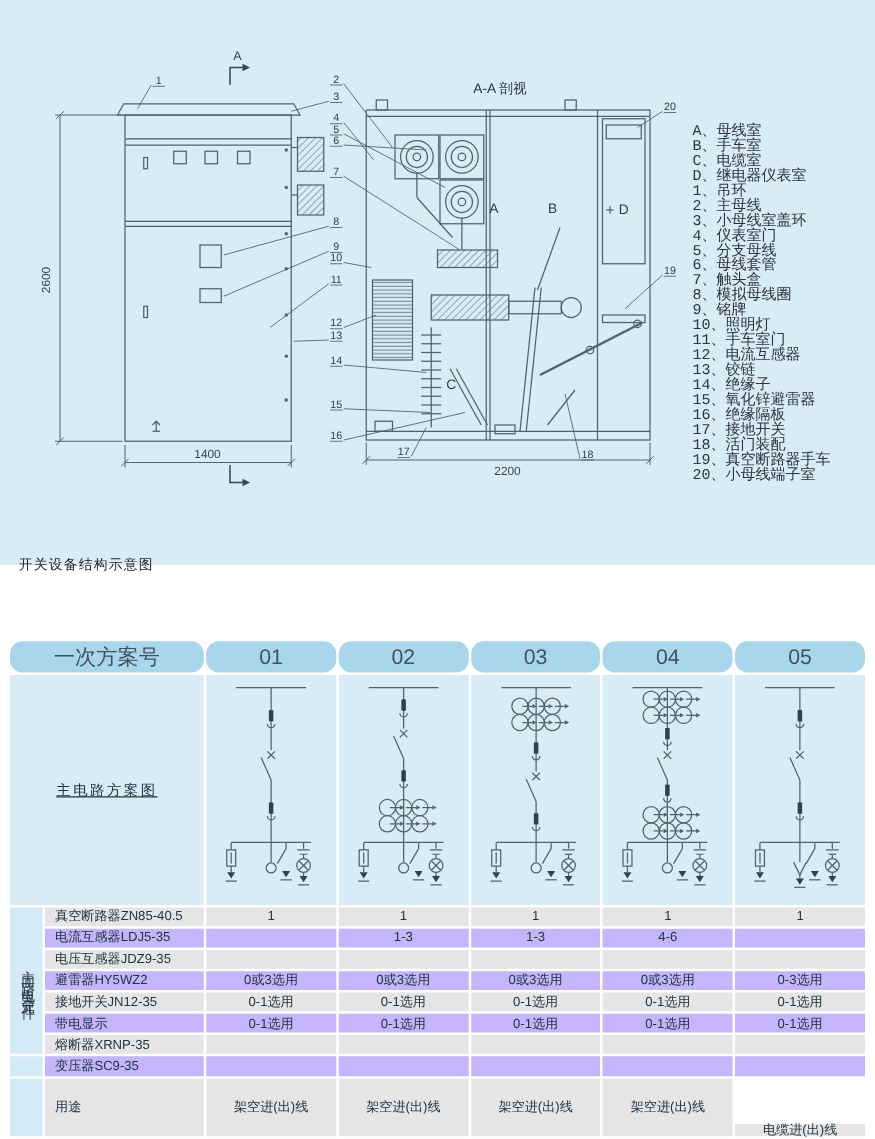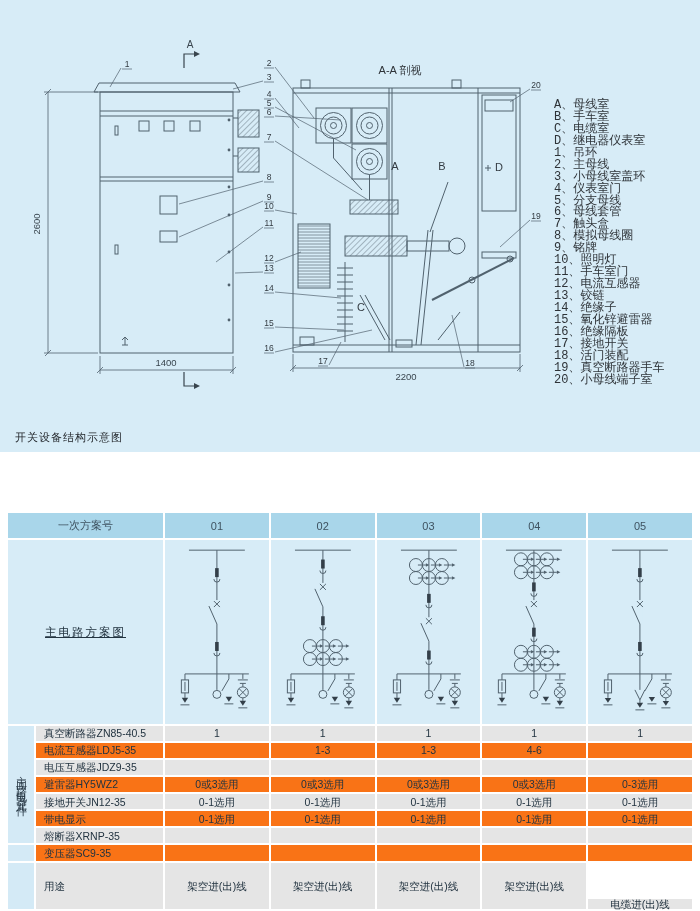--- a/index.html
+++ b/index.html
@@ -1,29 +1,29 @@
 <!DOCTYPE html>
 <html style="--panel-bg: #d7ecf7; --header-bg: #a9d6ea; --title-blue: #17479e;"><head>
 <meta charset="utf-8">
 <style>
   html,body{margin:0;padding:0;background:#fff;}
   body{font-family:"Liberation Sans",sans-serif;}
   .page{position:relative;width:700px;height:911px;overflow:hidden;background:#fff;}
   .panel{position:absolute;top:0;left:0;width:700px;height:452px;background:var(--panel-bg,#d7ecf7);}
   svg.drawing{position:absolute;top:0;left:0;}
   .legend{position:absolute;left:554px;top:100px;font-size:12px;line-height:11.93px;color:#2e3338;white-space:nowrap;font-family:Liberation Mono, monospace;}
-  .caption{position:absolute;left:15px;top:430px;font-size:11px;color:#1d2126;letter-spacing:1px;}
+  .caption{position:absolute;left:15px;top:444px;font-size:11px;color:#1d2126;letter-spacing:1px;}
   .main-title{position:absolute;left:8px;top:480px;margin:0;font-size:16px;font-weight:bold;color:var(--title-blue,#17479e);letter-spacing:1.5px;}
   .scheme-table{position:absolute;left:8px;top:513px;width:684px;height:396px;display:grid;
     grid-template-columns:26px 127px repeat(5,1fr);grid-template-rows:25px 184px repeat(9,1fr);gap:2px;}
   .th{background:var(--header-bg,#a9d6ea);display:flex;align-items:center;justify-content:center;
-    font-size:11px;color:#3e5260;}
+    font-size:17px;color:#3e5260;border-radius:10px;}
   .cell{display:flex;align-items:center;justify-content:center;font-size:10.5px;color:#223340;line-height:1;}
   .cell.dark{background:#e5e5e5}
-  .cell.light{background:#f97316}
+  .cell.light{background:#c4b5fd}
   .label-cell{justify-content:flex-start;padding-left:8px;}
   .group-cell{background:#d4eaf6;display:flex;align-items:center;justify-content:center;}
   .group-cell span{writing-mode:vertical-rl;text-orientation:upright;font-size:11px;letter-spacing:5px;color:#223340;}
   .diag-label{background:#d7ecf7;display:flex;align-items:center;justify-content:center;font-size:11.5px;color:#223340;letter-spacing:2px;}
   .diag-cell{background:#d7ecf7;}
   .diag-cell svg{width:100%;height:100%;display:block;}
 </style>
 </head>
 <body>
 

